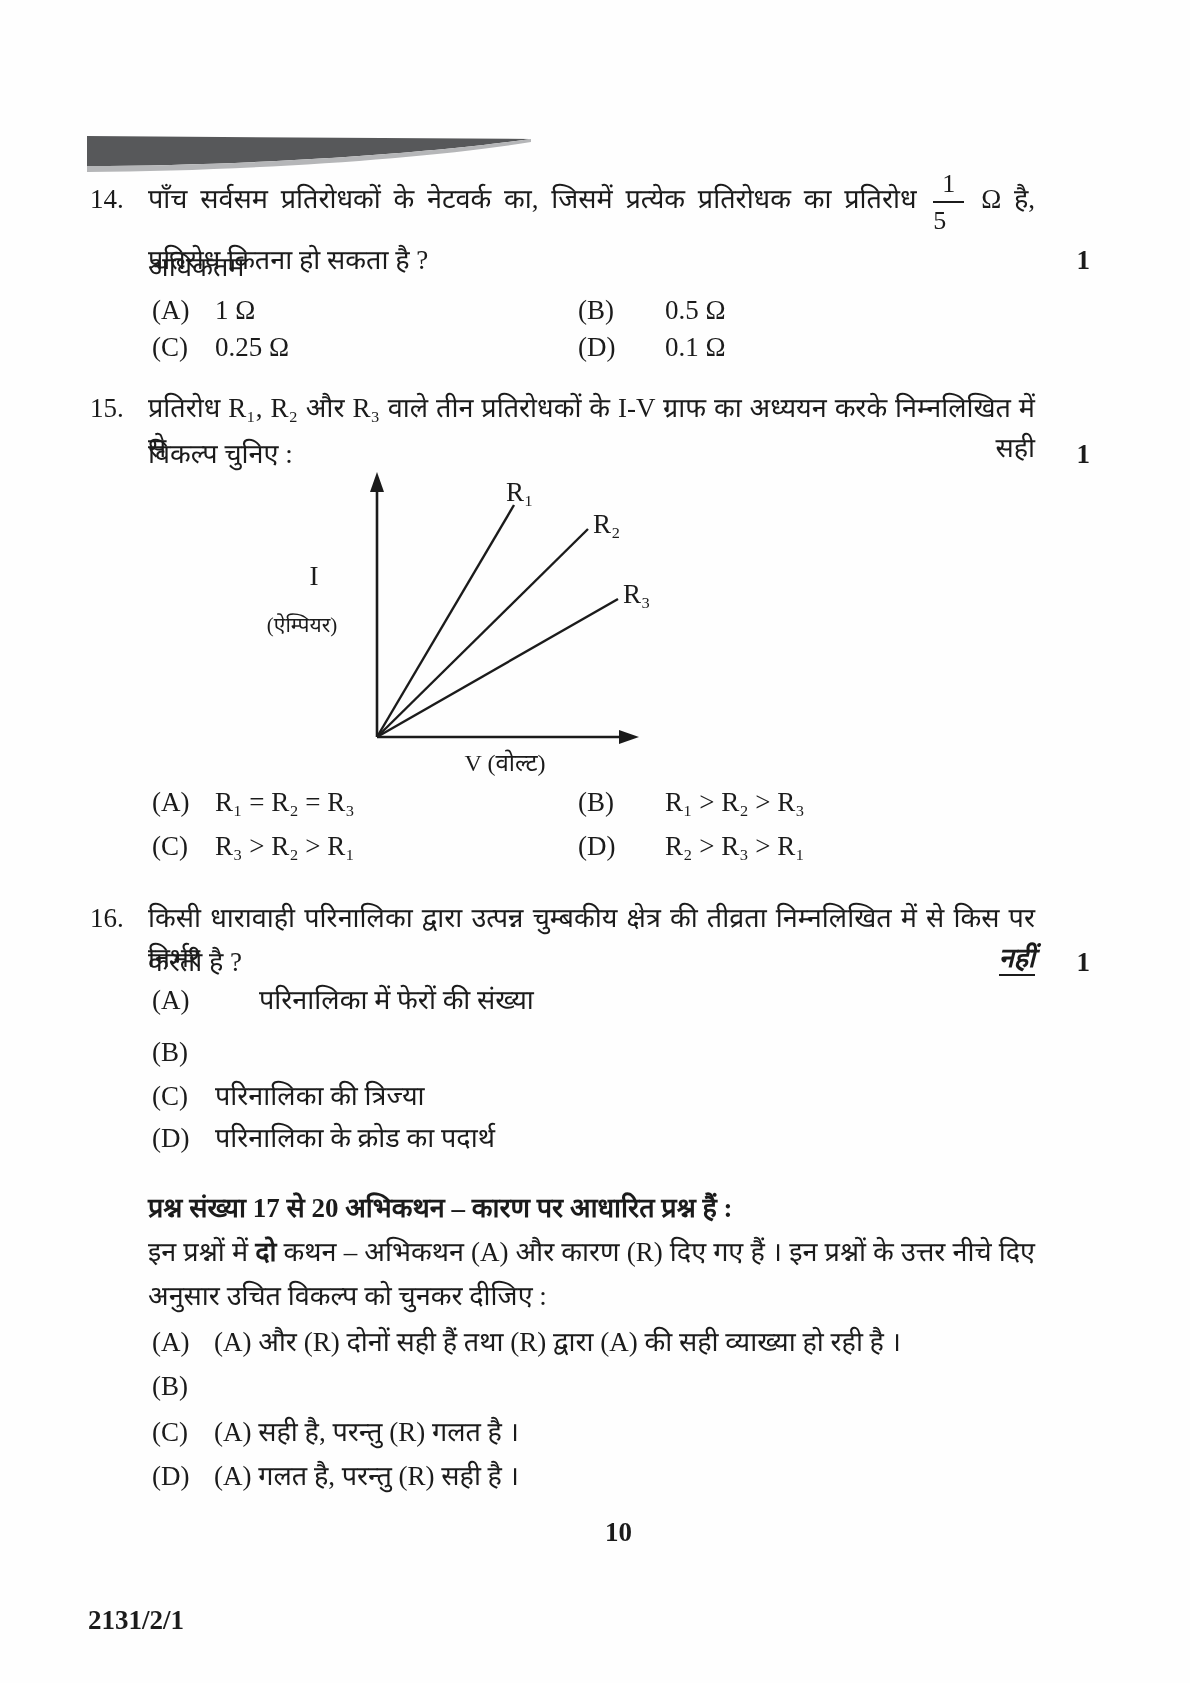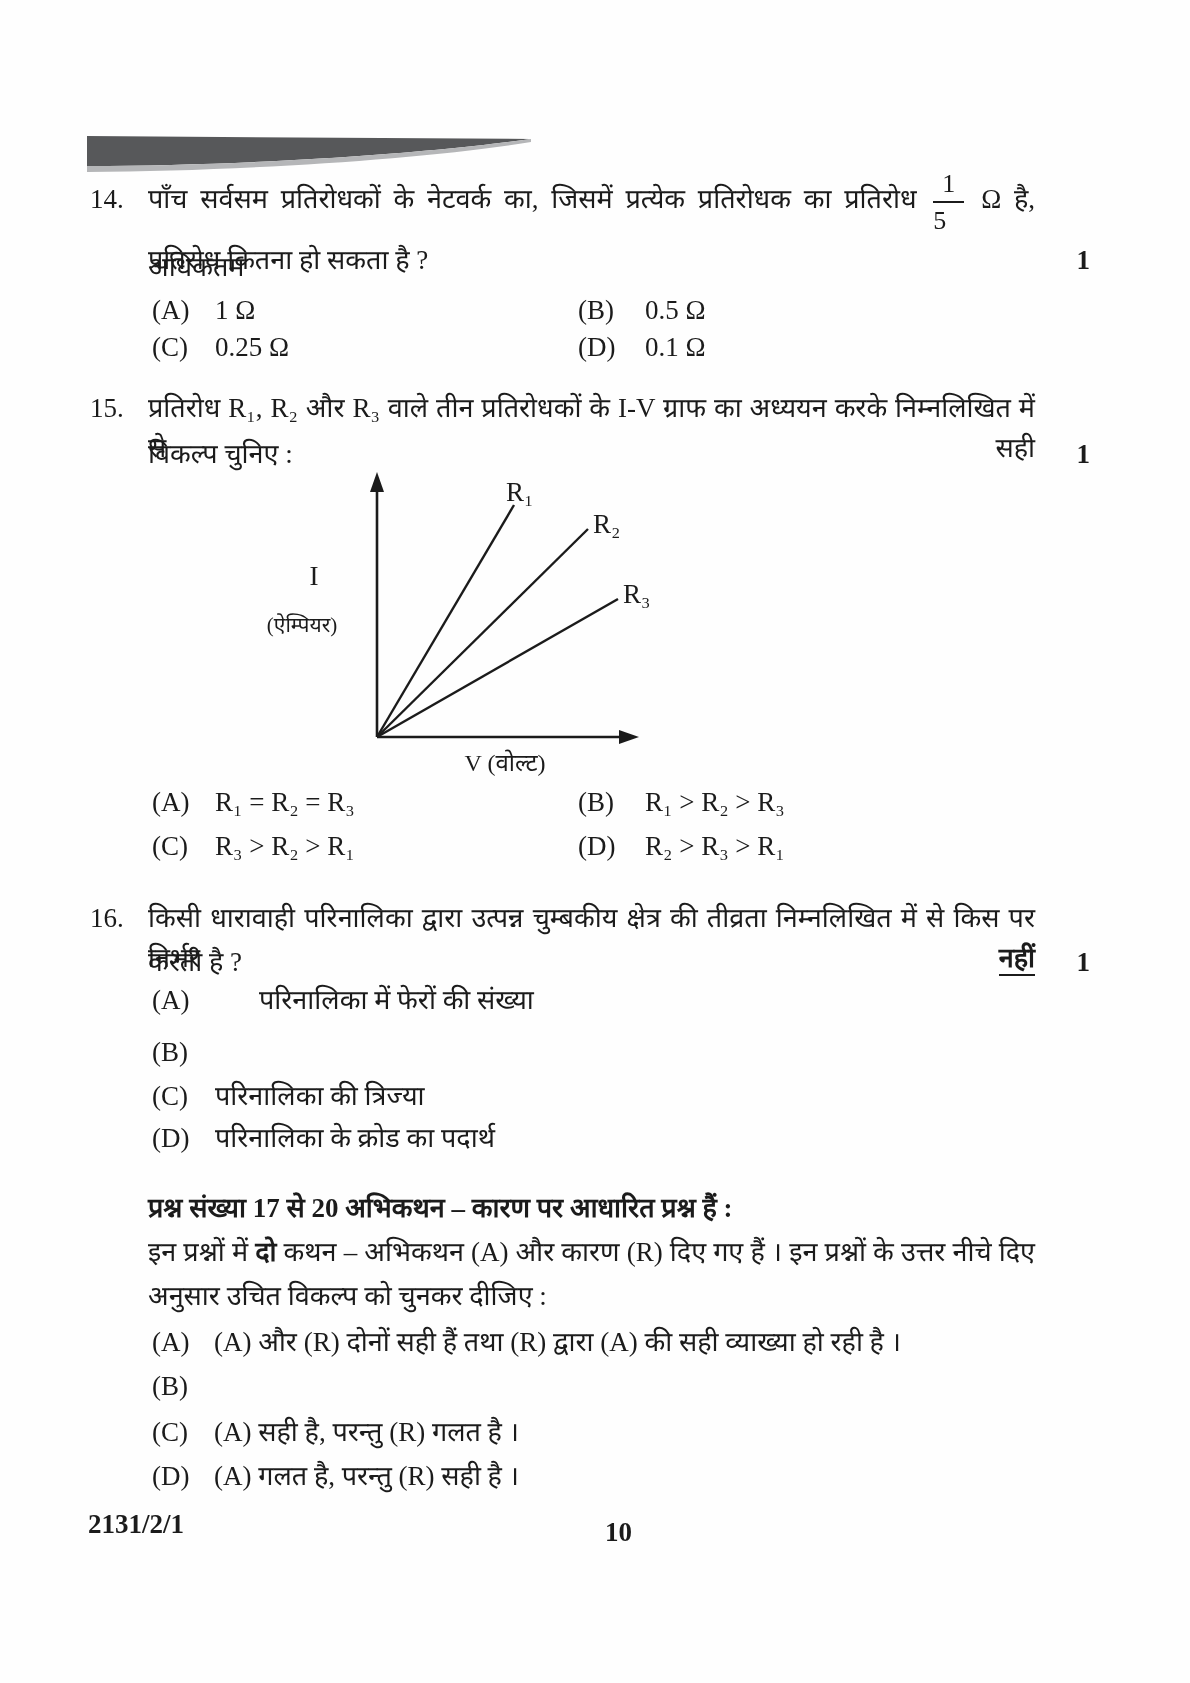--- a/index.html
+++ b/index.html
@@ -19,29 +19,29 @@
     position:absolute; left:148px; width:887px;
     text-align:justify; text-align-last:justify;
     line-height:40px;
   }
   .qnum { position:absolute; left:90px; line-height:40px; }
   .marks { position:absolute; left:1050px; width:40px; text-align:right;
            font-weight:700; line-height:40px; }
   .opt-label-c1 { left:152px; }
   .opt-text-c1  { left:215px; }
   .opt-label-c2 { left:578px; }
-  .opt-text-c2  { left:645px;text-align:center; }
+  .opt-text-c2  { left:665px;text-align:center; }
   .frac {
     display:inline-block; vertical-align:middle; text-align:center;
     line-height:1.05; font-size:26px; margin:0 4px;
   }
   .frac .fnum { display:block; padding:0 9px 4px; border-bottom:2.5px solid #1b1b1b; }
   .frac .fden { display:block; padding-top:4px; }
   .bold { font-weight:700; }
-  .emph { font-weight:700; border-bottom:2.5px solid #1b1b1b; padding-bottom:1px; }
+  .emph { font-weight:700; border-bottom:2.5px solid #1b1b1b; padding-bottom:1px;font-style:italic; }
   .heading { font-weight:700; }
   .footer { font-weight:700; }
   svg text {
     font-family:"Liberation Serif","DejaVu Serif",serif;
     fill:#1b1b1b;
   }
 </style>
 </head>
 <body>
 
@@ -129,16 +129,16 @@
   <div class="abs" style="left:148px;top:1276px;">अनुसार उचित विकल्प को चुनकर दीजिए :</div>
 
   <div class="abs opt-label-c1" style="top:1322px;">(A)</div>
   <div class="abs" style="left:214px;top:1322px;">(A) और (R) दोनों सही हैं तथा (R) द्वारा (A) की सही व्याख्या हो रही है ।</div>
   <div class="abs opt-label-c1" style="top:1366px;">(B)</div>
   <div class="abs opt-label-c1" style="top:1412px;">(C)</div>
   <div class="abs" style="left:214px;top:1412px;">(A) सही है, परन्तु (R) गलत है ।</div>
   <div class="abs opt-label-c1" style="top:1456px;">(D)</div>
   <div class="abs" style="left:214px;top:1456px;">(A) गलत है, परन्तु (R) सही है ।</div>
 
-  <div class="abs footer" style="left:88px;top:1504px;">2131/2/1</div>
+  <div class="abs footer" style="left:88px;top:1600px;">2131/2/1</div>
   <div class="abs footer" style="left:558px;top:1512px;width:74px;text-align:right;">10</div>
 
 </div>
 
 </body></html>

